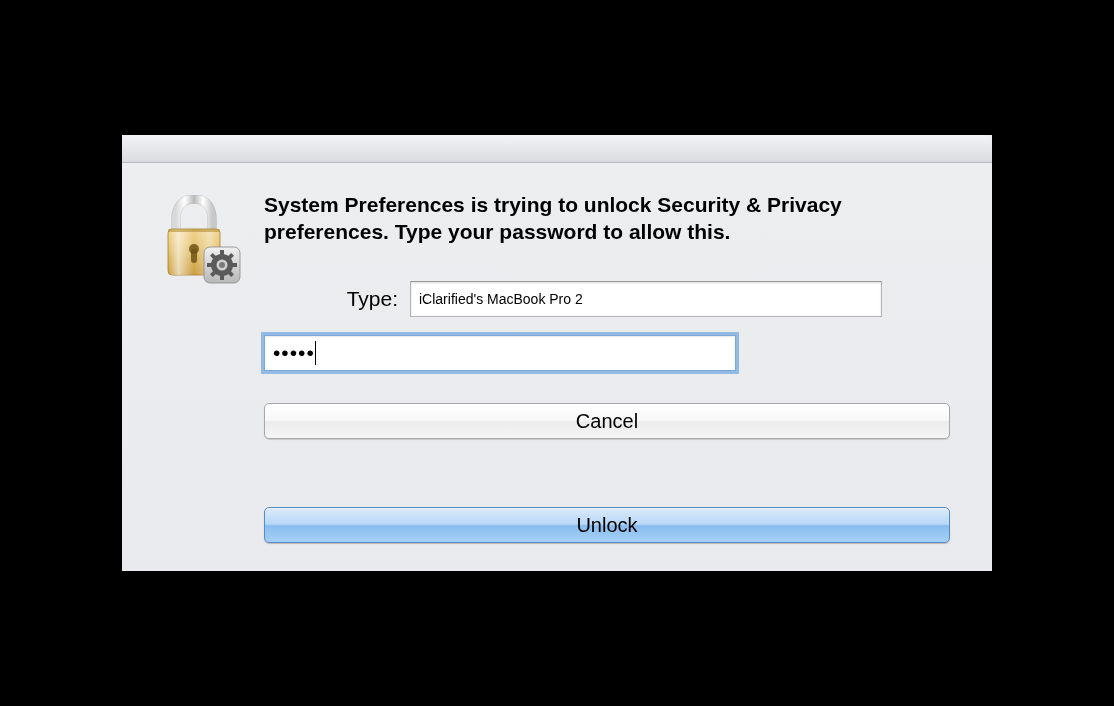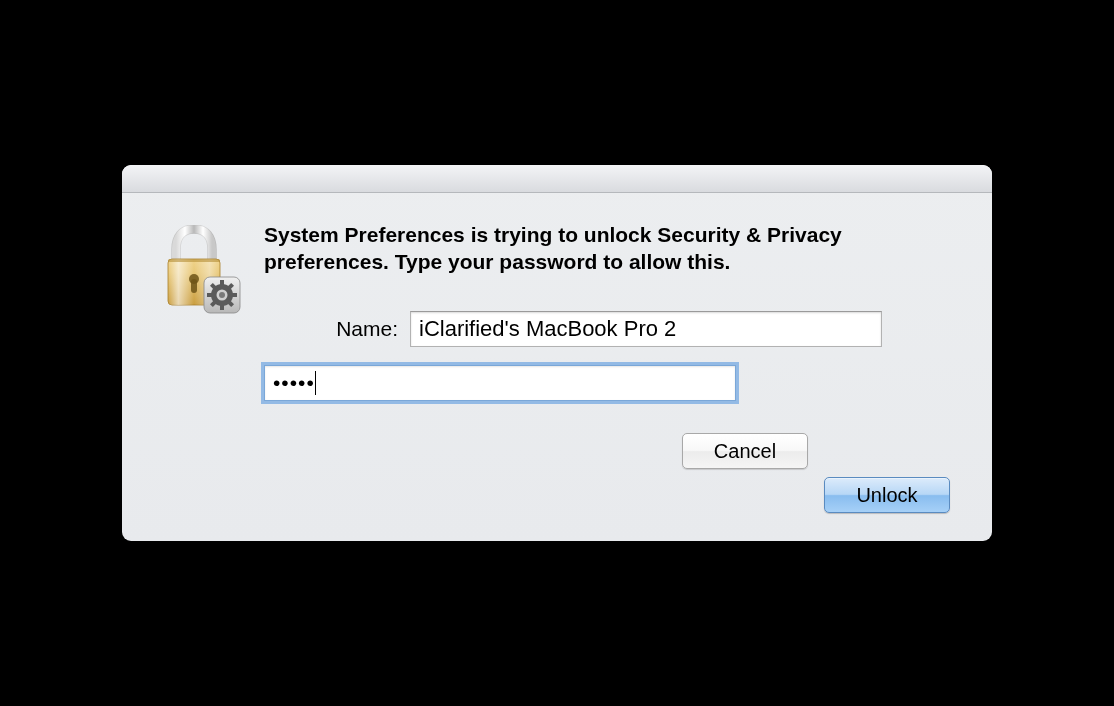--- a/index.html
+++ b/index.html
@@ -8,21 +8,21 @@
       background: #000;
       display: flex;
       align-items: center;
       justify-content: center;
       width: 1114px;
       height: 706px;
     }
     .dialog {
       width: 870px;
       background: linear-gradient(to bottom, #eceef0 0%, #e8eaed 100%);
-      border-radius: 9px;
+      border-radius: 0;
       box-shadow: 0 25px 60px rgba(0,0,0,0.6), 0 0 0 1px rgba(0,0,0,0.15);
       position: relative;
       overflow: hidden;
     }
     .titlebar {
       height: 28px;
       background: linear-gradient(to bottom, #f3f4f6 0%, #d9dbdf 100%);
       border-bottom: 1px solid #b5b8bc;
       border-radius: 8px 8px 0 0;
     }
@@ -70,21 +70,21 @@
       flex: 0 0 146px;
       text-align: right;
       padding-right: 12px;
       font-size: 21px;
       color: #000;
     }
     .text-input {
       flex: 1;
       max-width: 472px;
       height: 36px;
-      font-size: 22px;
+      font-size: 14px;
       font-family: inherit;
       padding: 4px 8px;
       background: #fff;
       border: 1px solid #b2b2b2;
       border-top-color: #9a9a9a;
       box-shadow: inset 0 1px 2px rgba(0,0,0,0.15);
     }
     .password-dots {
       flex: 1;
       max-width: 472px;
@@ -104,23 +104,24 @@
       display: inline-block;
       width: 1px;
       height: 24px;
       background: #000;
       margin-left: 0px;
       vertical-align: middle;
     }
     .button-row {
       display: flex;
       justify-content: flex-end;
-      gap: 16px;
+      gap: 24px;
       margin-top: 32px;
       padding-right: 12px;
+      flex-direction: column;
     }
     .btn {
       min-width: 126px;
       height: 36px;
       font-size: 20px;
       font-family: inherit;
       border-radius: 5px;
       cursor: pointer;
       text-align: center;
       padding: 0 18px;
@@ -201,21 +202,21 @@
           </g>
           <circle r="5.5" fill="#d0d0d0"></circle>
           <circle r="3" fill="#7a7a7a"></circle>
         </g>
       </svg>
     </div>
     <div class="right">
       <div class="message">System Preferences is trying to unlock Security &amp; Privacy preferences. Type your password to allow this.</div>
 
       <div class="form-row">
-        <div class="form-label">Name:</div>
+        <div class="form-label">Type:</div>
         <input type="text" class="text-input" value="iClarified's MacBook Pro 2" style="">
       </div>
 
       <div class="form-row">
         <div class="password-dots">
             <span>•••••</span>
             <span class="cursor"></span>
           </div>
       </div>
 

